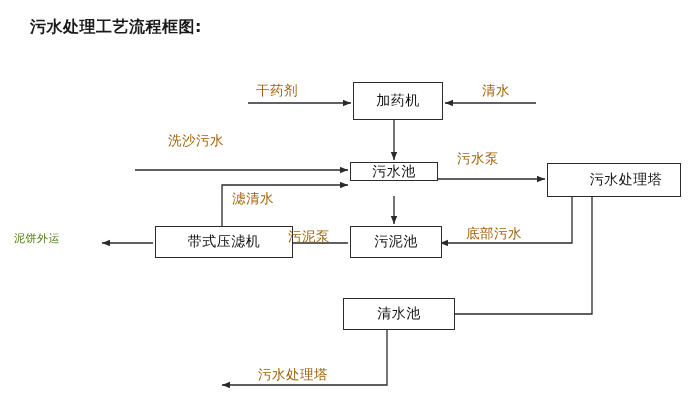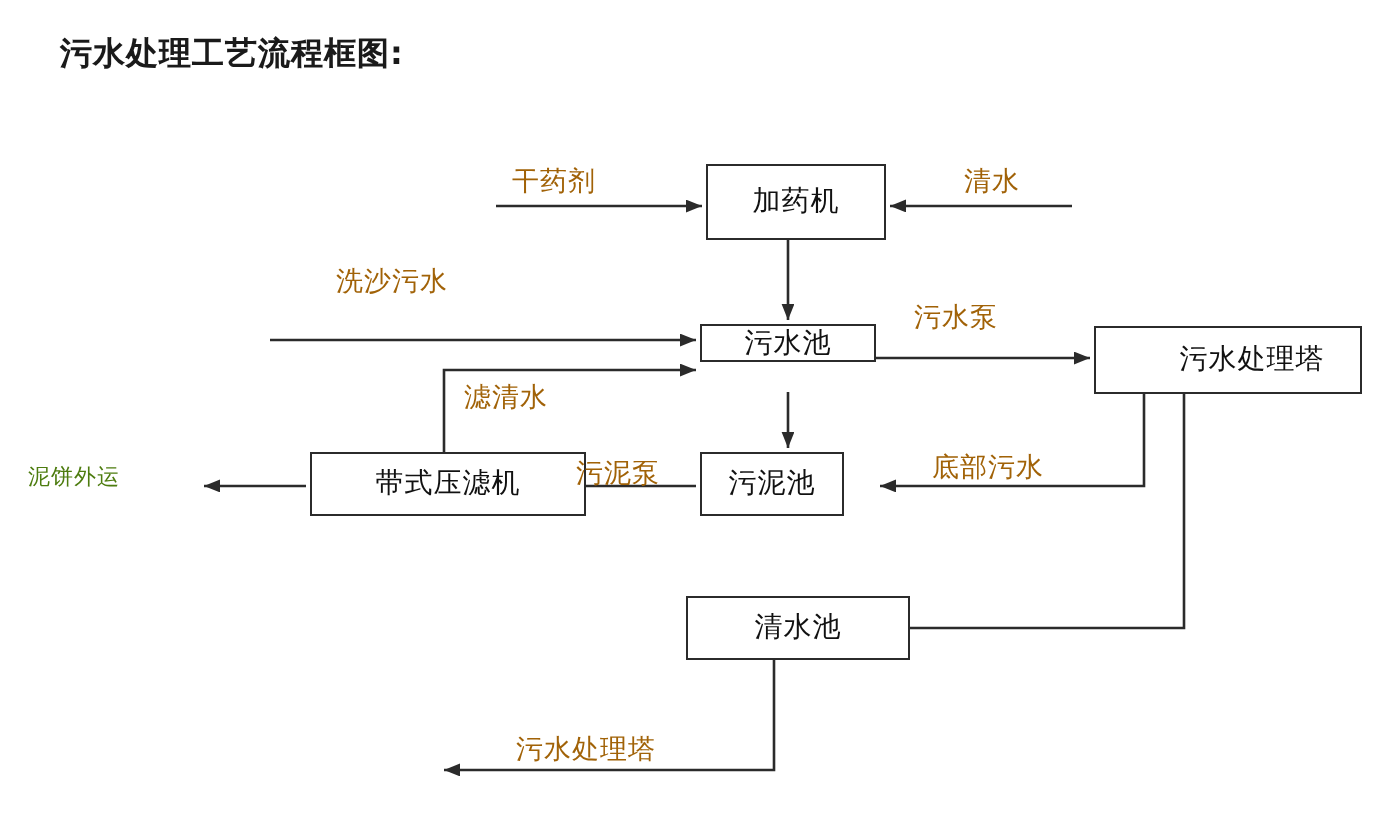--- a/index.html
+++ b/index.html
@@ -122,21 +122,21 @@
   </div>
 
   <div class="node" style="left:547px; top:163px; width:134px; height:34px;padding-left:24px;">
     <span>污水处理塔</span>
   </div>
 
   <div class="node" style="left:155px; top:226px; width:138px; height:32px;">
     <span>带式压滤机</span>
   </div>
 
-  <div class="node" style="left:350px; top:226px; width:72px; height:32px;">
+  <div class="node" style="left:350px; top:226px; width:92px; height:32px;">
     <span>污泥池</span>
   </div>
 
   <div class="node" style="left:343px; top:298px; width:112px; height:32px;">
     <span>清水池</span>
   </div>
 
   <div class="edge-label" style="left:256px; top:82px;">干药剂</div>
 
   <div class="edge-label" style="left:482px; top:82px;">清水</div>

